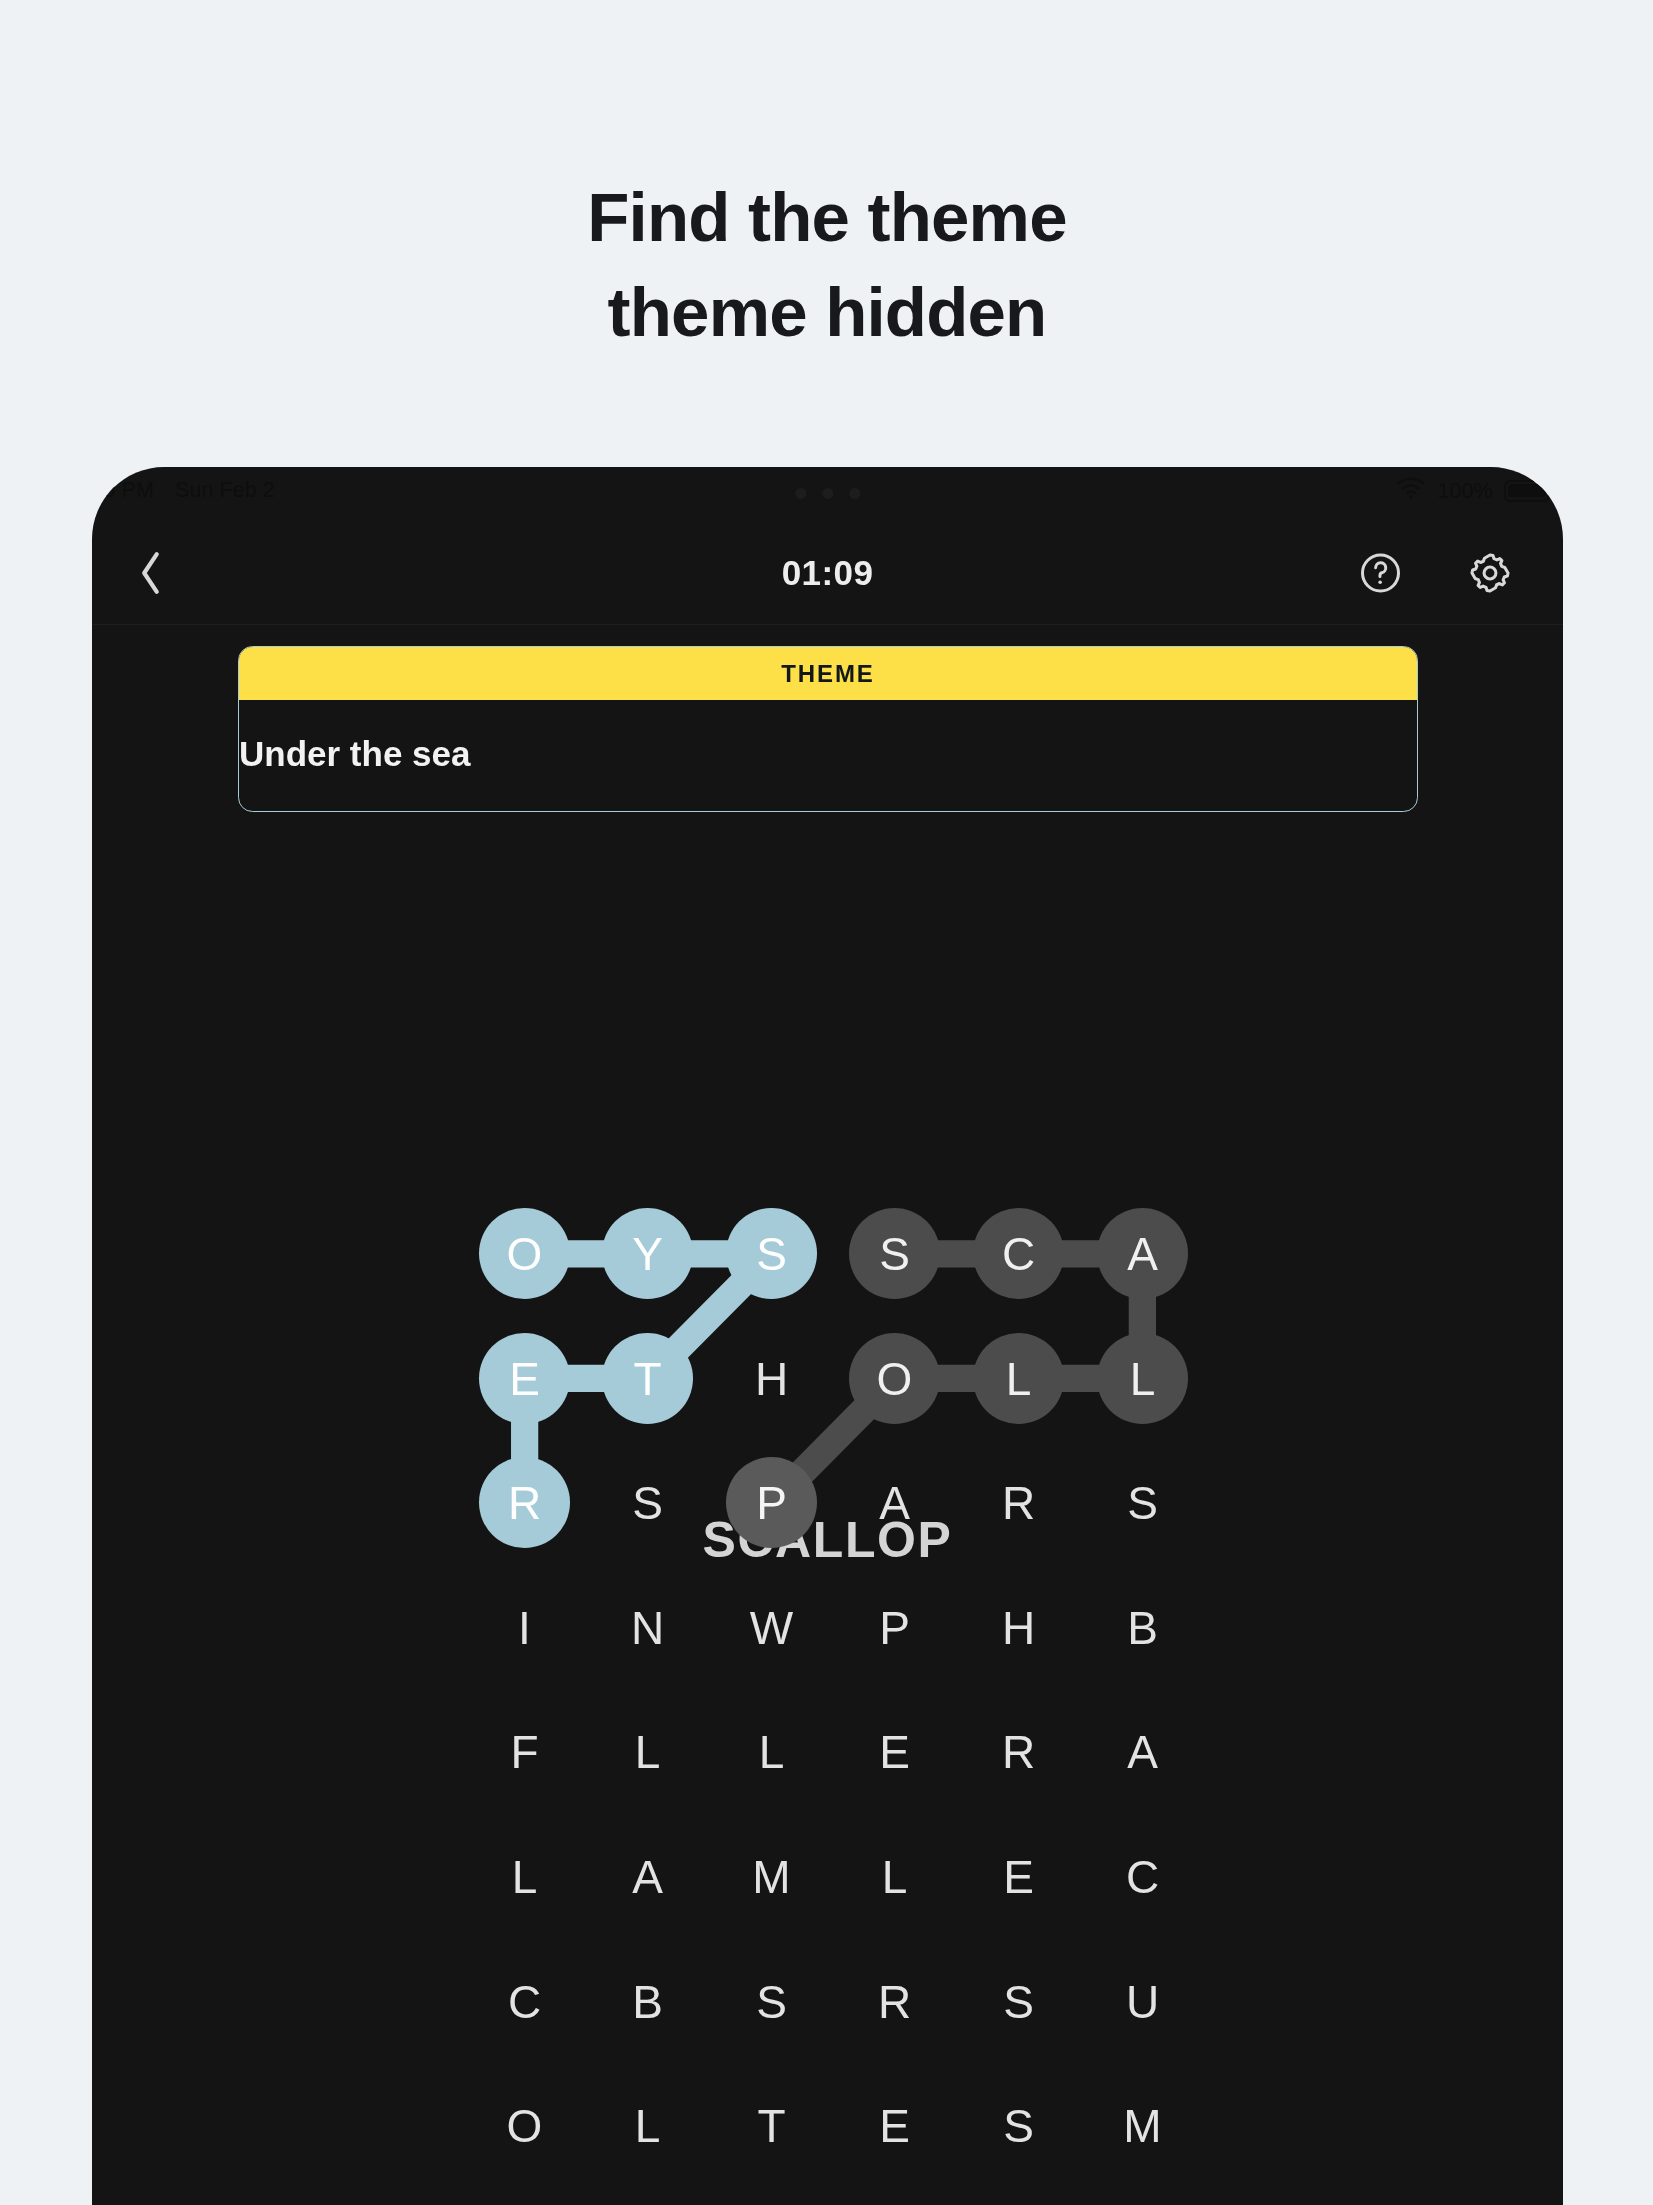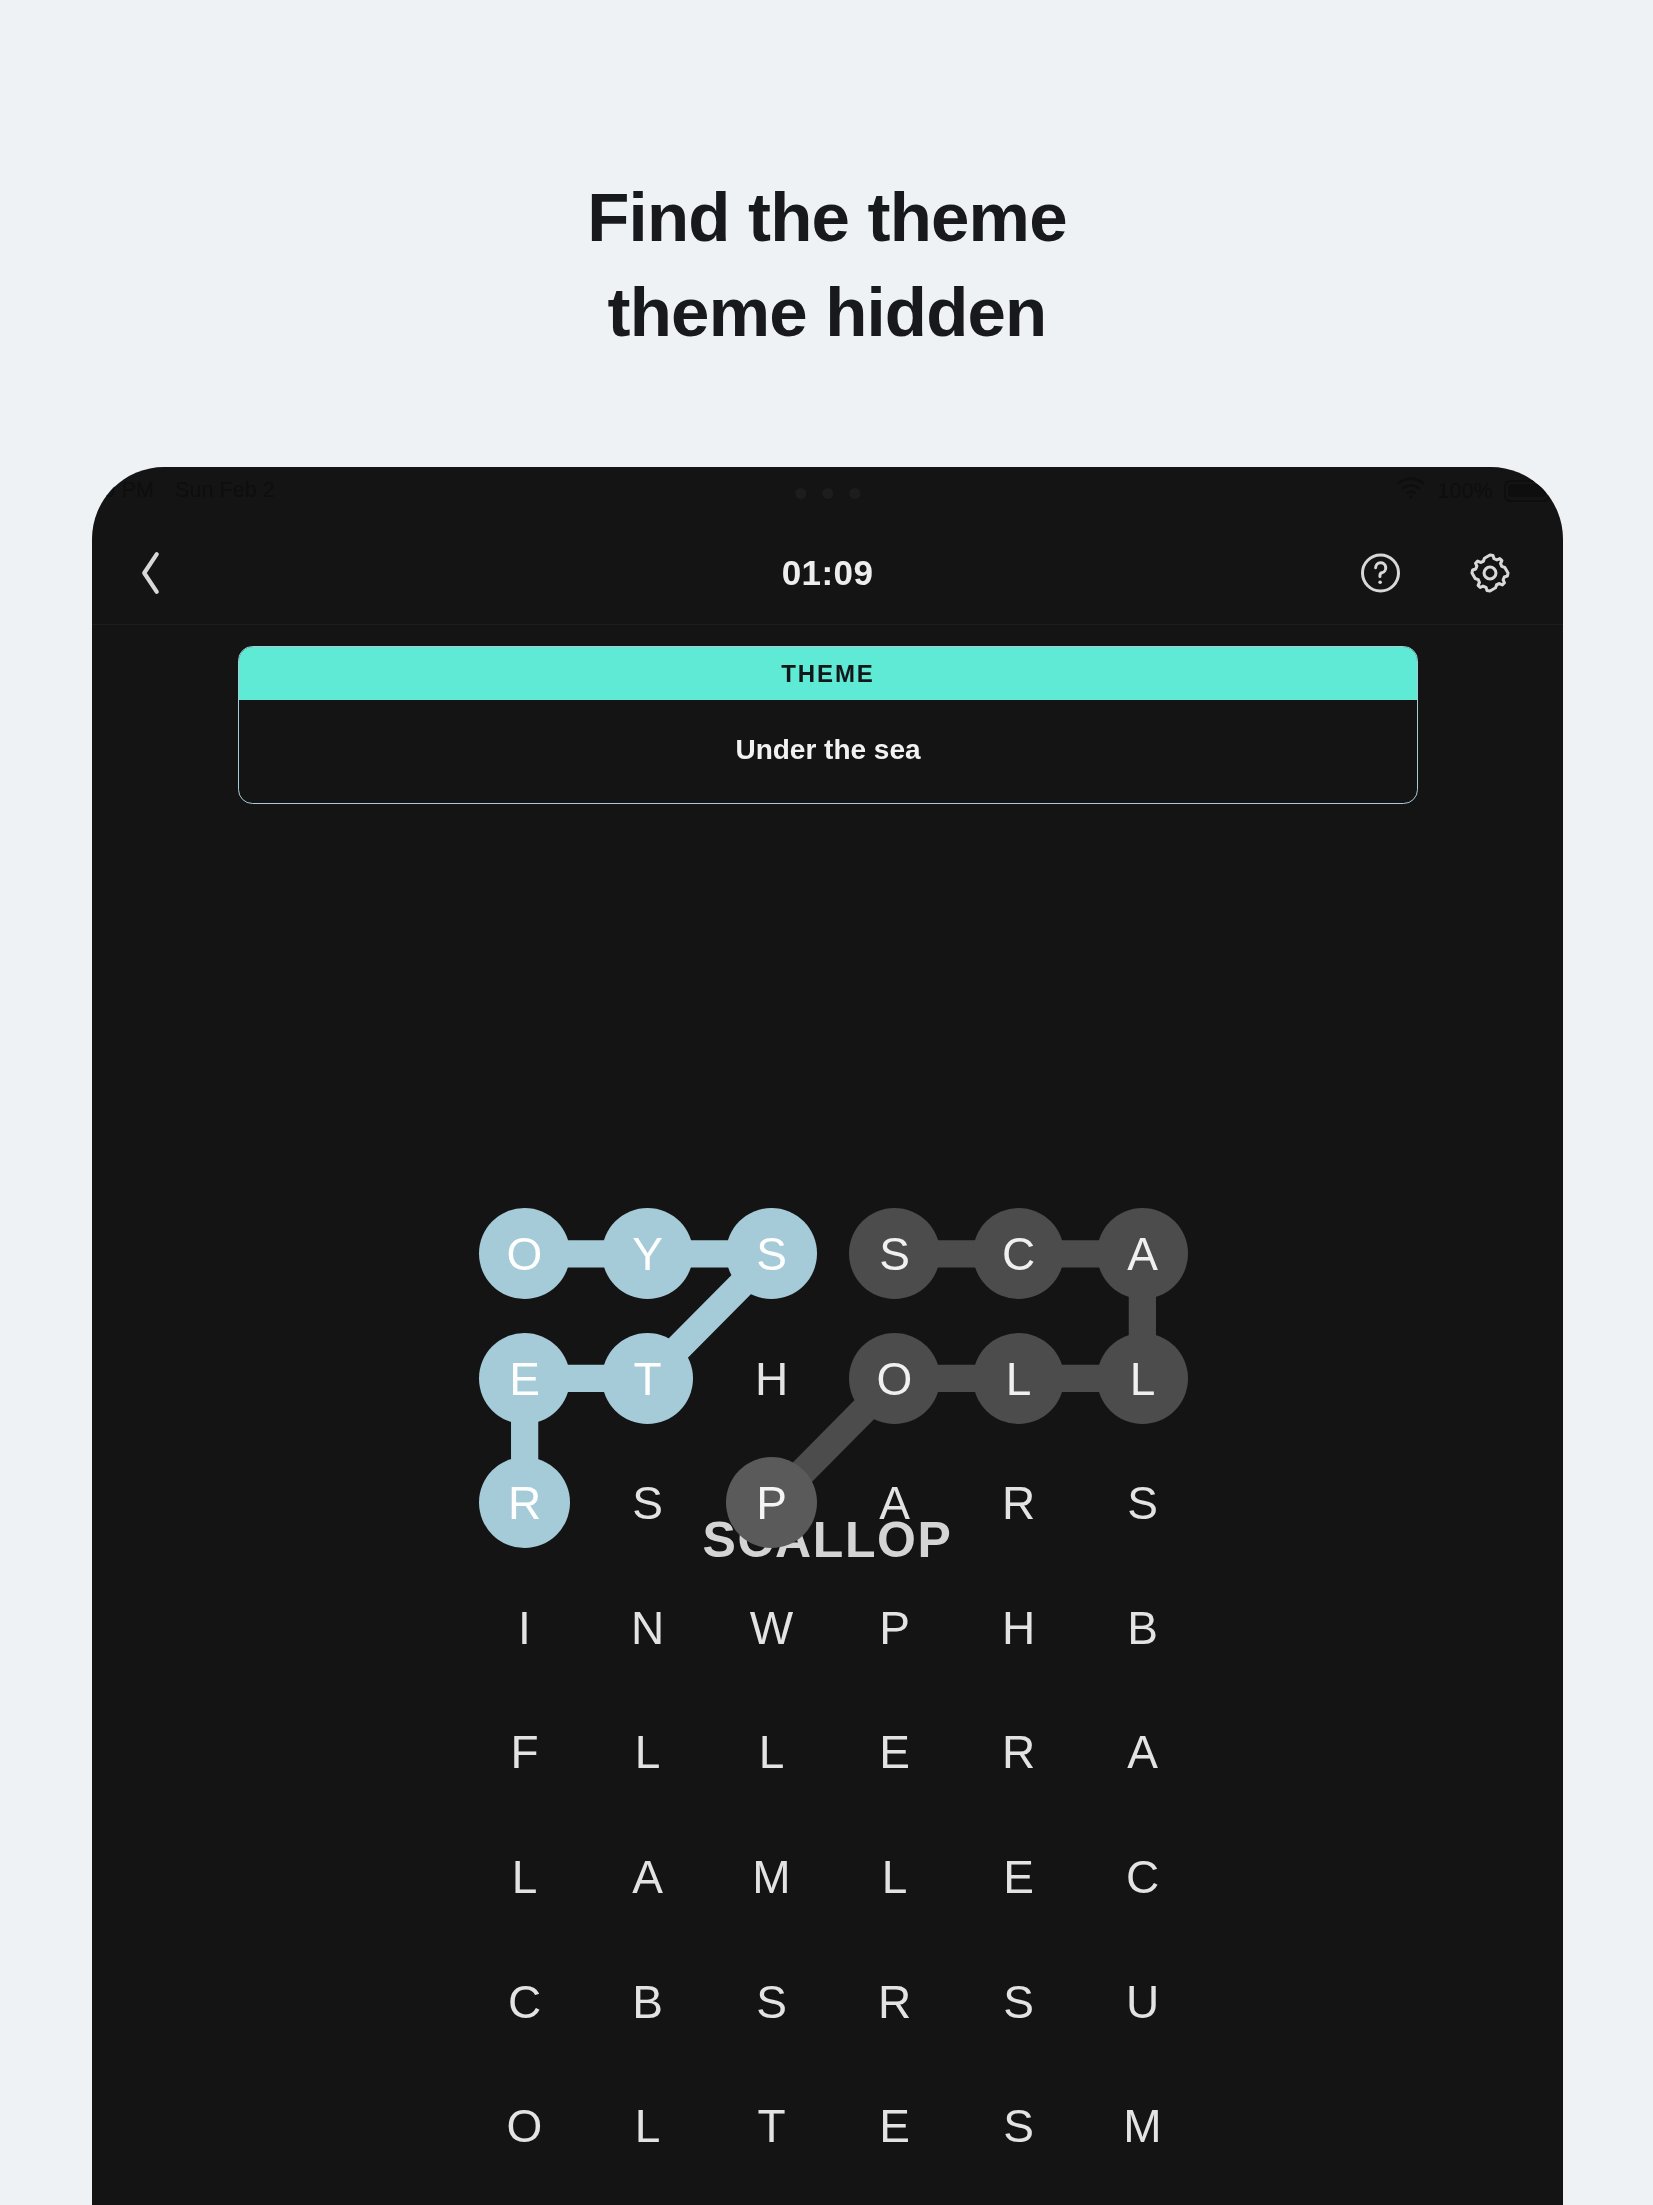--- a/index.html
+++ b/index.html
@@ -77,32 +77,32 @@
   
   .theme-card{
     position:absolute; left:146px; top:179px;
     width:1180px;
     border:1.6px solid #a7ccda;
     border-radius:14.4px;
     overflow:hidden;
     background:#141414;
   }
   .theme-head{
-    background:#5eead4;
+    background:#fde047;
     color:#12171a;
     text-align:center;
     font-size:24px;
     font-weight:700;
     letter-spacing:1.9px;
     padding:13px 0 12px;
   }
   .theme-body{
     color:#f2f2f2;
-    text-align:center;
-    font-size:28px;
+    text-align:left;
+    font-size:35px;
     font-weight:700;
     padding:34px 0 37px;
   }
 
   
   .current-word{
     position:absolute; left:0; top:1044px; width:100%;
     text-align:center;
     color:#d4d4d4;
     font-size:50px;

